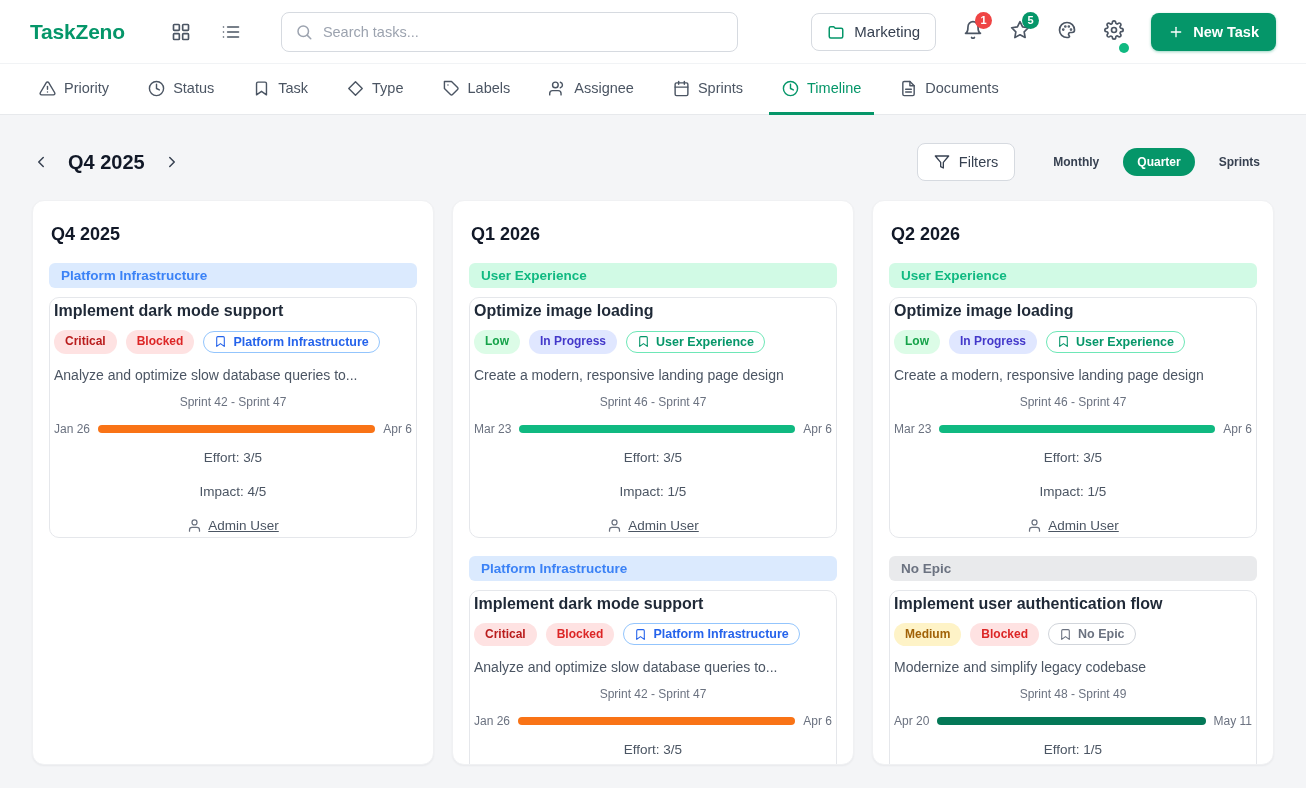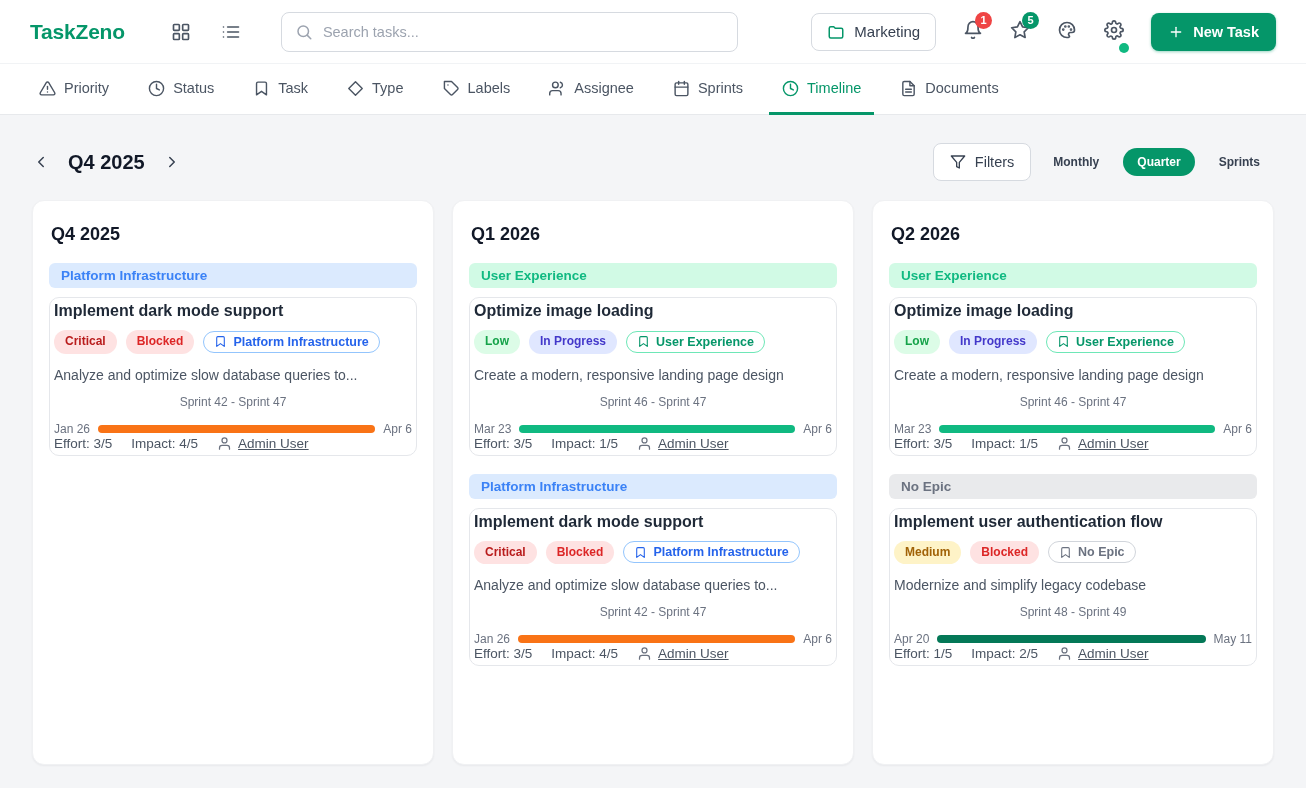--- a/index.html
+++ b/index.html
@@ -67,21 +67,21 @@
   }
   .tab .ic { width:17px; height:17px; }
   .tab.active { color:#059669; border-bottom-color:#059669; }
 
   
   .main-area { padding:0 32px; }
   .toolbar { display:flex; align-items:center; margin-top:27px; height:40px; }
   .pager { display:flex; align-items:center; gap:18px; color:#1f2937; }
   .pager .ic { width:18px; height:18px; color:#374151; }
   .period { font-size:20px; font-weight:700; color:#111827; }
-  .toolbar-right { margin-left:auto; display:flex; align-items:center; gap:8px;justify-content:center; }
+  .toolbar-right { margin-left:auto; display:flex; align-items:center; gap:24px;justify-content:center; }
   .filters-btn {
     display:flex; align-items:center; gap:9px; height:38px; padding:0 16px;
     background:#fff; border:1px solid #d6dae0; border-radius:8px;
     font-size:14.5px; font-weight:500; color:#374151;
     font-family:"Liberation Sans", sans-serif;
   }
   .filters-btn .ic { width:16px; height:16px; }
   .view-toggle { display:flex; align-items:center; gap:10px; }
   .view-opt { padding:7px 14px; border-radius:17px; font-size:12px; font-weight:600; color:#374151; }
   .view-opt.active { background:#059669; color:#fff; }
@@ -105,21 +105,21 @@
   .pill { border-radius:999px; padding:4px 11px; font-size:12px; font-weight:600; line-height:1.3; }
   .epic-chip {
     display:inline-flex; align-items:center; gap:6px; border:1px solid;
     border-radius:11px; padding:3px 10px; font-size:12.5px; font-weight:600; background:#fff;
   }
   .epic-chip .ic { width:13px; height:13px; }
   .desc { margin-top:13px; font-size:14px; color:#4b5563; }
   .sprint-label { text-align:center; font-size:12px; color:#6b7280; margin-top:12px; }
   .bar-row { display:flex; align-items:center; gap:8px; margin-top:13px; font-size:12px; color:#6b7280; }
   .bar { flex:1; height:8px; border-radius:4px; }
-  .task-footer { display:flex; align-items:center; gap:19px; font-size:13.5px; color:#4b5563; }
+  .task-footer { display:flex; align-items:center; gap:19px; margin-top:14px; font-size:13.5px; color:#4b5563;flex-direction:column; }
   .assignee { display:flex; align-items:center; gap:6px;text-decoration:underline; }
   .assignee .ic { width:15px; height:15px; color:#6b7280; }
 </style>
 </head>
 <body>
 
 <header class="app-header" data-interactable="false">
   <div class="logo" data-interactable="false">TaskZeno</div>
 
   <div class="view-icons" data-interactable="false">

